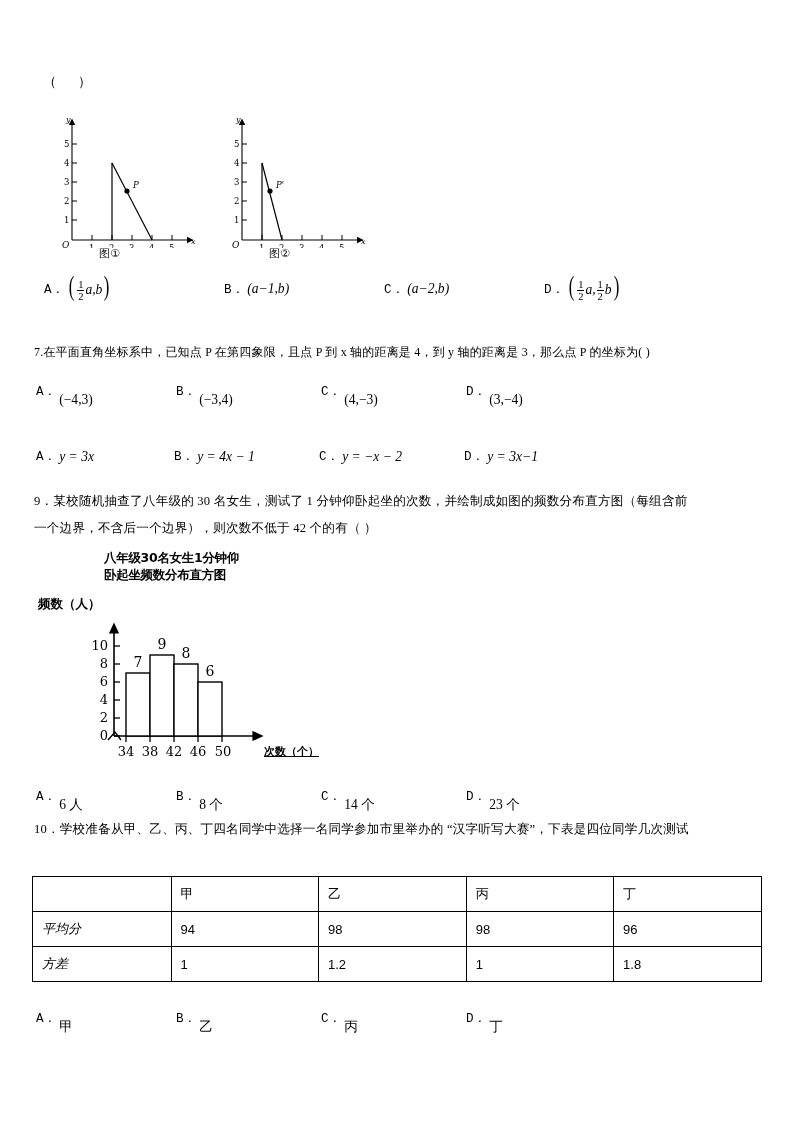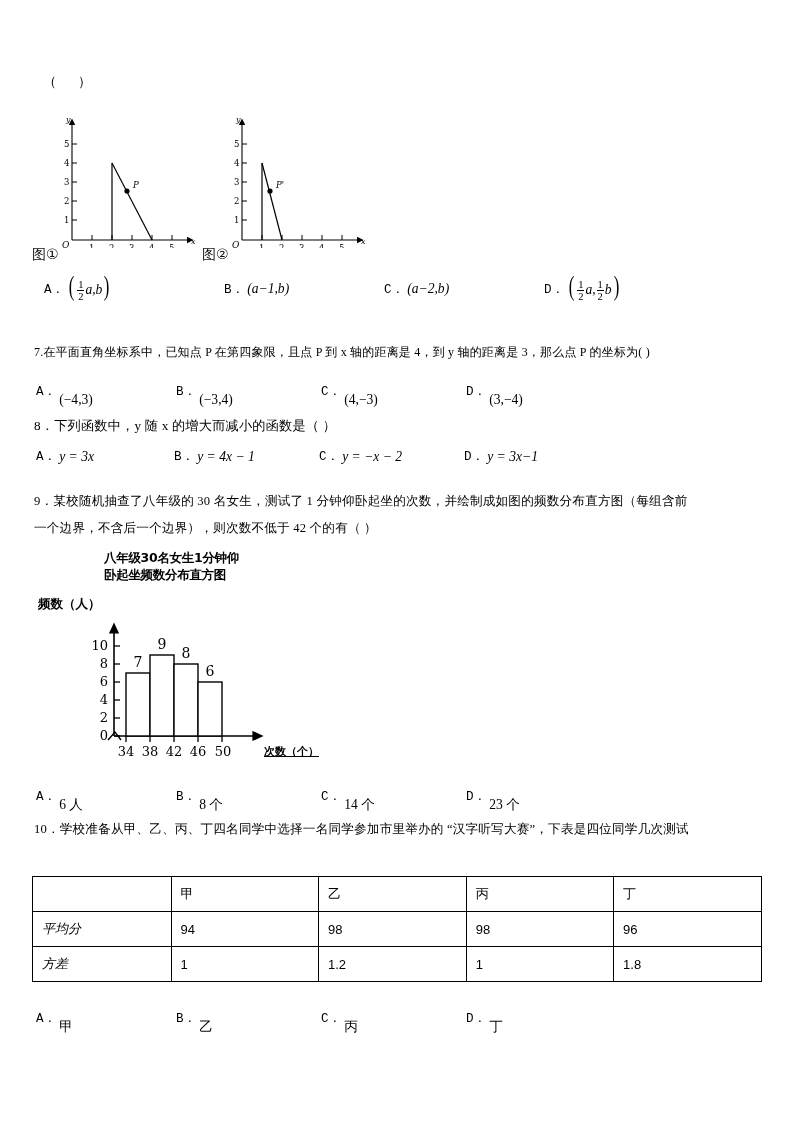--- a/index.html
+++ b/index.html
@@ -86,22 +86,22 @@
     left: 43px; top: 73px;
     font-size: 13.5px;
     letter-spacing: 9px;
   }
 
   
   .figwrap { position: absolute; }
   .fig-caption {
     position: absolute;
     width: 100%;
-    text-align: left;
-    font-size: 14px;
+    text-align: center;
+    font-size: 11px;
     font-family: "DejaVu Sans", sans-serif;
     color: #111;
   }
   svg { display: block; }
 
   
   #histogram {
     position: absolute;
     left: 42px;
     top: 548px;
@@ -275,21 +275,20 @@
     <span class="opt" style="width:145px;">
       <span class="opt-label">C．</span>
       <span class="opt-val upright">(4,−3)</span>
     </span>
     <span class="opt">
       <span class="opt-label">D．</span>
       <span class="opt-val upright">(3,−4)</span>
     </span>
   </div>
 
-  <div class="qline" style="left:34px; top:416px;">8．下列函数中，y 随 x 的增大而减小的函数是（      ）</div>
   <div class="opt-row" style="left:36px; top:448px; width:700px;">
     <span class="opt" style="width:138px;">
       <span class="opt-label">A．</span>
       <span class="opt-val">y = 3x</span>
     </span>
     <span class="opt" style="width:145px;">
       <span class="opt-label">B．</span>
       <span class="opt-val">y = 4x − 1</span>
     </span>
     <span class="opt" style="width:145px;">

